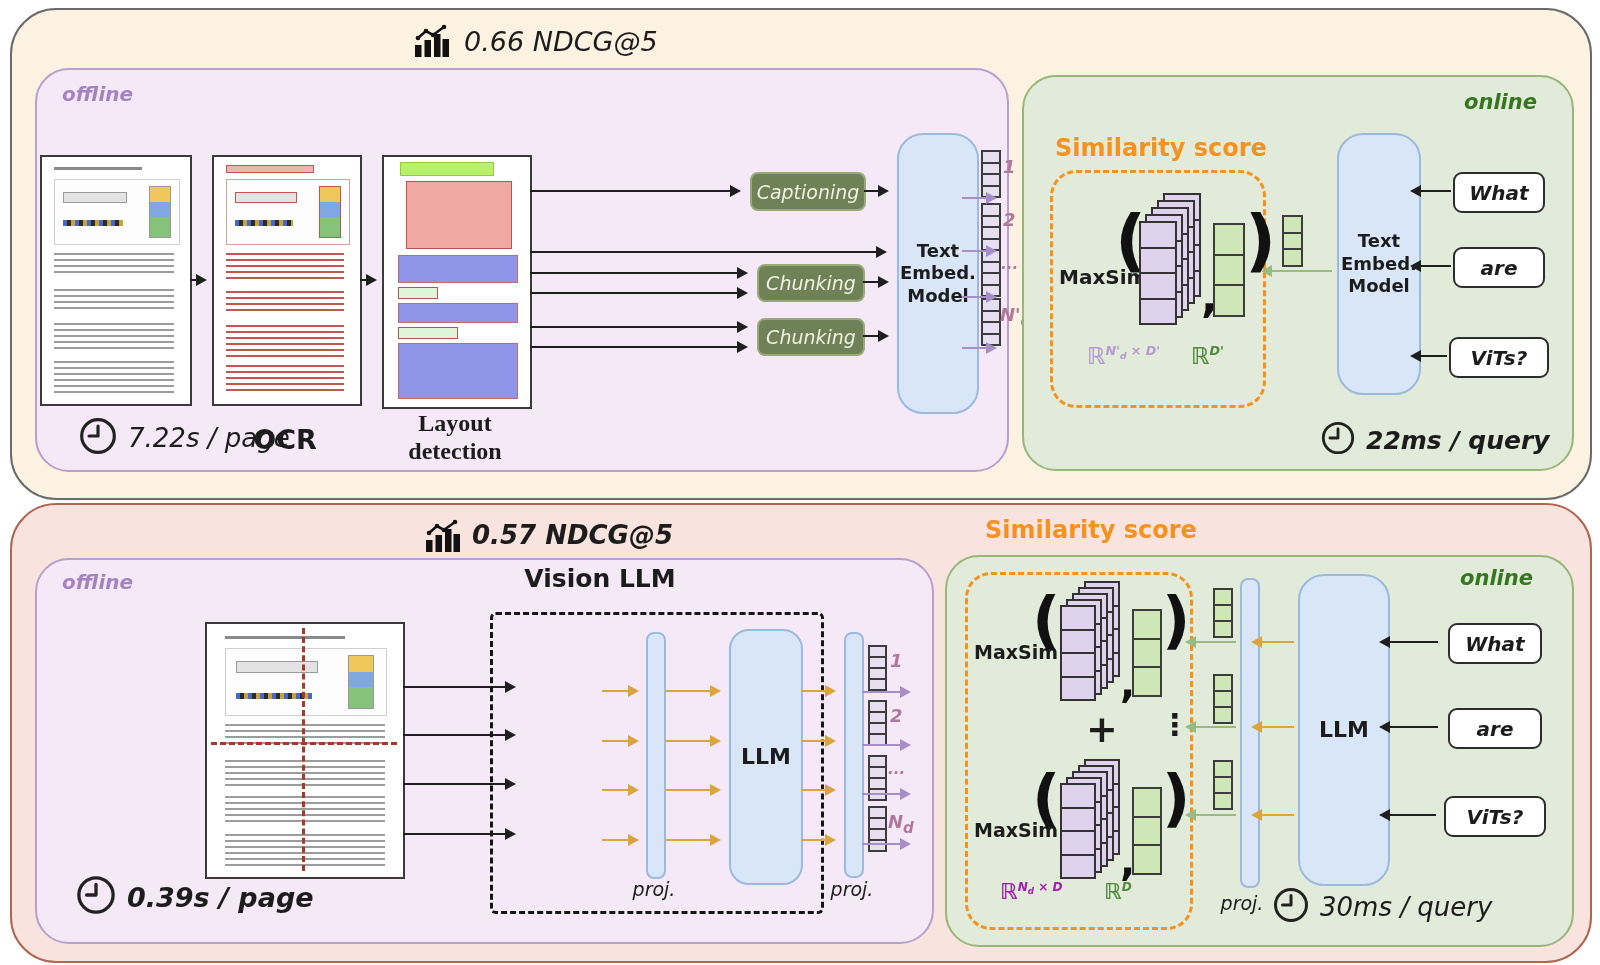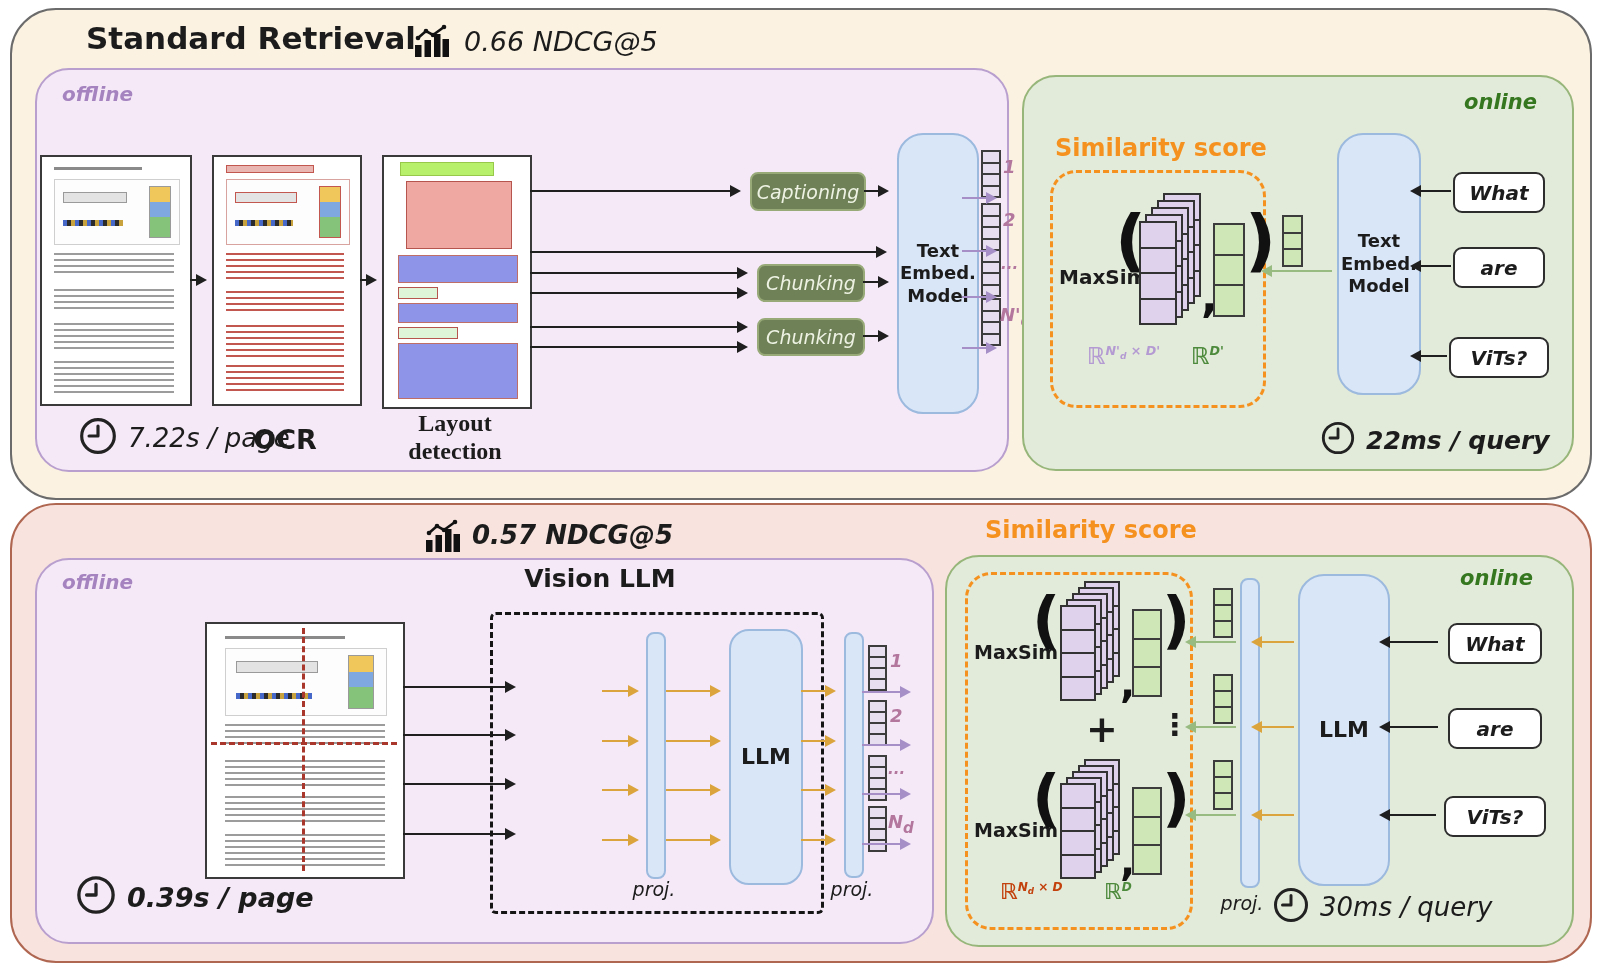--- a/index.html
+++ b/index.html
@@ -52,21 +52,20 @@
   .reddash-v{position:absolute;border-left:3px dashed #a9372b;}
   .reddash-h{position:absolute;border-top:3px dashed #a9372b;}
 </style>
 </head>
 <body>
 
 <div id="canvas">
 
   <div class="sec" style="left:10px;top:8px;width:1578px;height:488px;background:#fbf2e1;border:2.5px solid #6b6b6b;"></div>
 
-  <div class="abs b" style="left:86px;top:20px;font-size:31px;">Standard Retrieval</div>
   <div class="abs" style="left:414px;top:24px;">
     <svg width="36" height="34" viewBox="0 0 36 34">
       <rect x="1" y="21" width="6.5" height="12" fill="#111"></rect>
       <rect x="10.5" y="16" width="6.5" height="17" fill="#111"></rect>
       <rect x="20" y="10" width="6.5" height="23" fill="#111"></rect>
       <polyline points="4,14 12,7 19,11 30,3" fill="none" stroke="#111" stroke-width="2.6"></polyline>
       <circle cx="4" cy="14" r="2.3" fill="#111"></circle>
         <circle cx="12" cy="7" r="2.3" fill="#111"></circle>
       <circle cx="19" cy="11" r="2.3" fill="#111"></circle>
         <circle cx="30" cy="3" r="2.3" fill="#111"></circle>
@@ -466,21 +465,21 @@
         </div>
     </div>
     <div class="paren" style="left:152px;top:266px;font-size:40px;">,</div>
     <div class="vec gv" style="left:164px;top:212px;width:26px;height:84px;">
         <div></div>
         <div></div>
         <div></div>
       </div>
     <div class="paren" style="left:194px;top:192px;font-size:62px;">)</div>
 
-    <div class="rmath" style="left:32px;top:306px;font-size:22px;color:#c2410c;">
+    <div class="rmath" style="left:32px;top:306px;font-size:22px;color:#a21caf;">
       <span>ℝ</span><sup><span>N</span><sub>d</sub><span> × D</span></sup>
     </div>
     <div class="rmath" style="left:136px;top:306px;font-size:22px;color:#4d8a3c;">
       <span>ℝ</span><sup>D</sup>
     </div>
   </div>
 
   <div class="vec gv" style="left:1213px;top:588px;width:16px;height:46px;">
       <div></div>
       <div></div>

